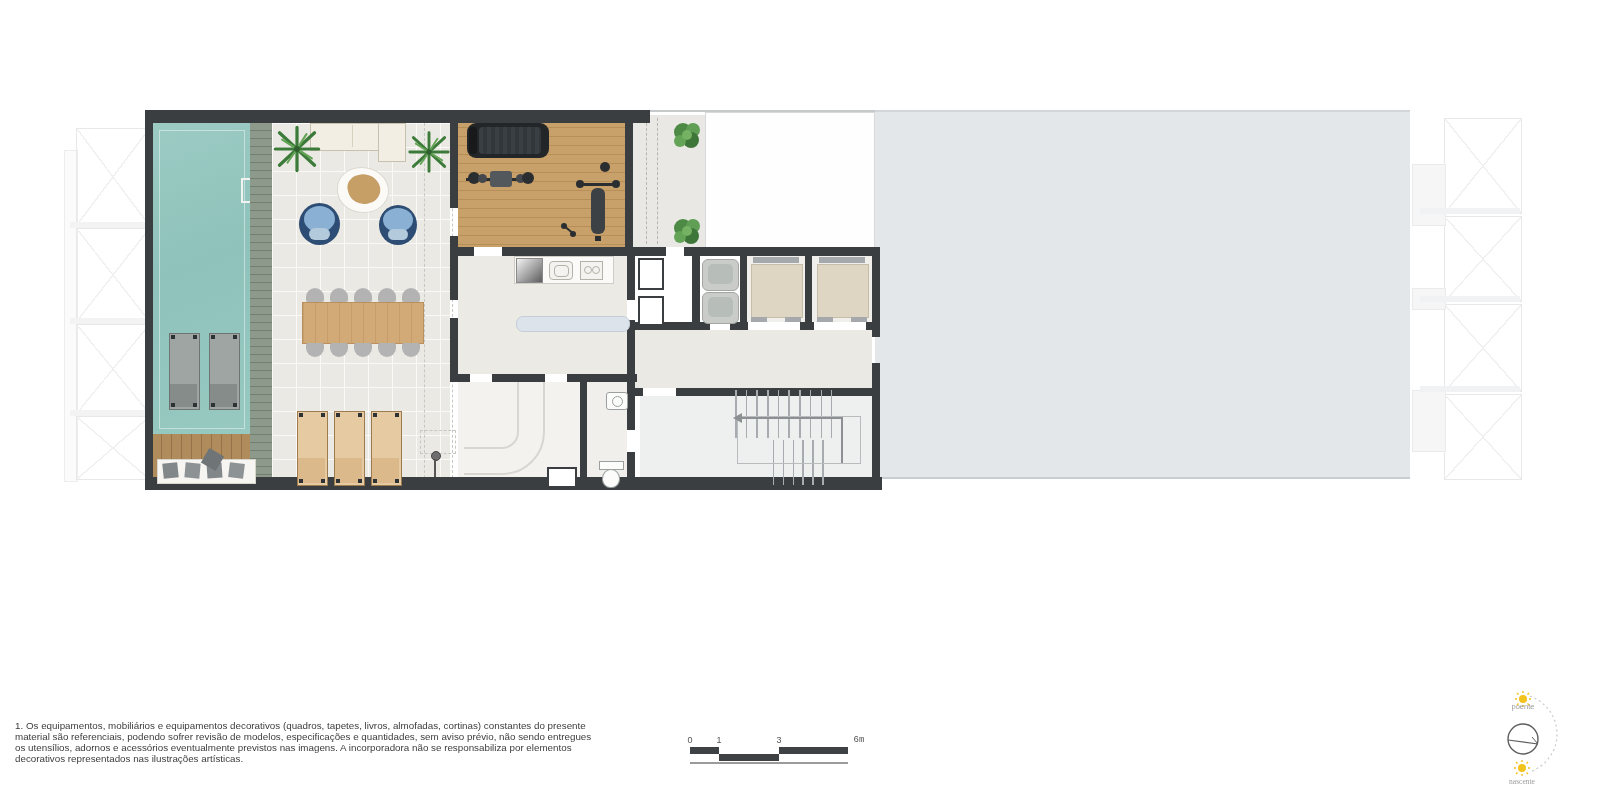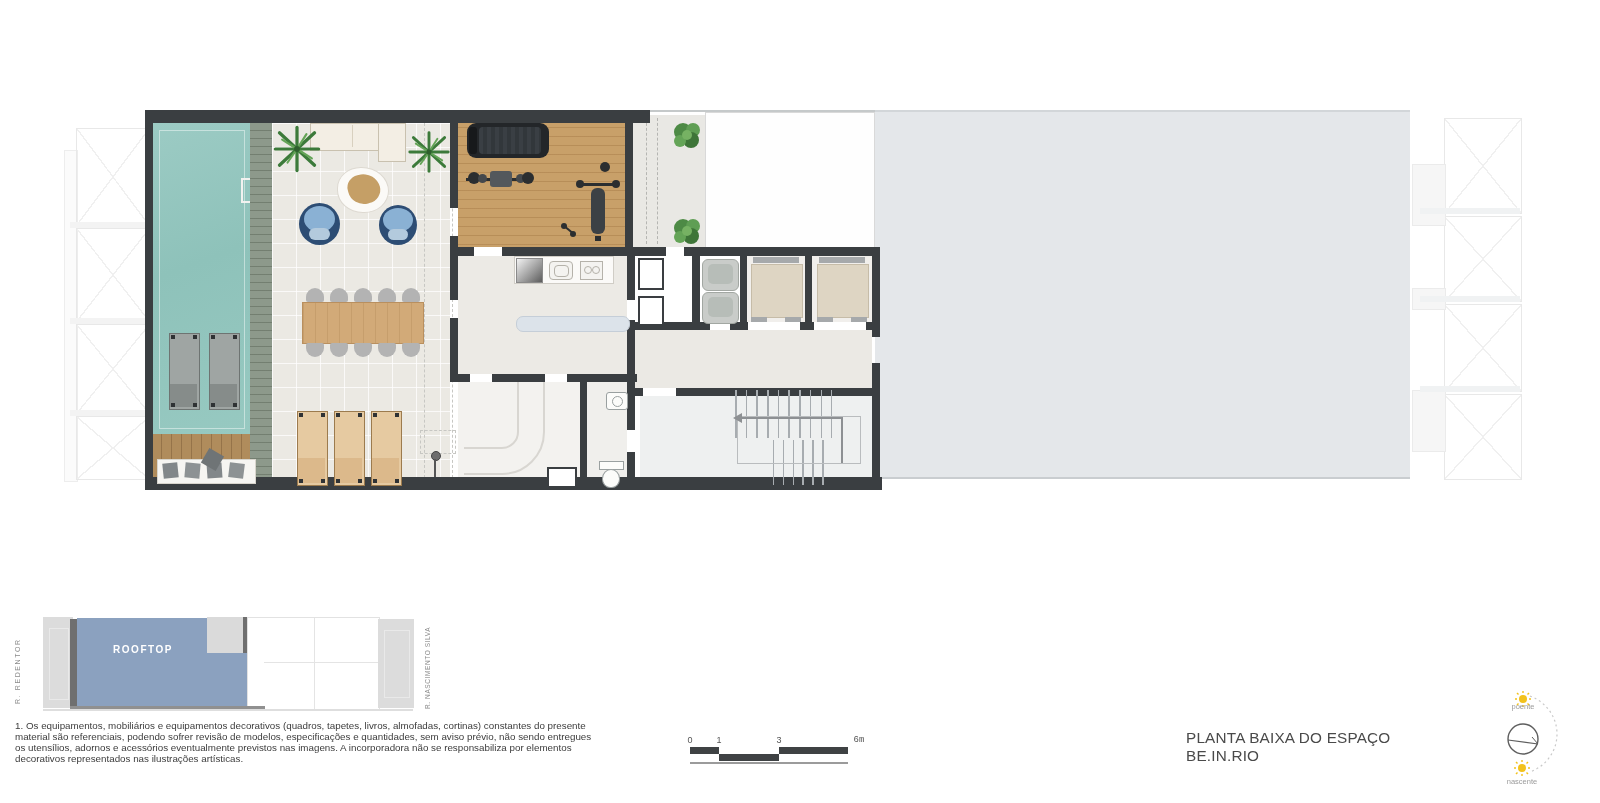--- a/index.html
+++ b/index.html
@@ -296,59 +296,36 @@
     </div>
 
     <div class="d" style="left:735px;top:390px;width:97px;height:48px;background:repeating-linear-gradient(90deg,#a7acb0 0 1.5px, transparent 1.5px 10.7px);"></div>
     <div class="d" style="left:773px;top:440px;width:59px;height:45px;background:repeating-linear-gradient(90deg,#a7acb0 0 1.5px, transparent 1.5px 9.8px);"></div>
     <div class="d" style="left:737px;top:416px;width:122px;height:46px;border:1px solid #b9bcbe;"></div>
     <div class="d" style="left:741px;top:417px;width:102px;height:2px;background:#8d9093;"></div>
     <div class="d" style="left:841px;top:417px;width:2px;height:46px;background:#8d9093;"></div>
     <div class="d" style="left:733px;top:413px;width:0;height:0;border-top:5px solid transparent;border-bottom:5px solid transparent;border-right:9px solid #8d9093;"></div>
   </div>
 
-  <div class="d" style="left:0;top:585px;width:460px;height:135px;">
-    <div class="vlabel" style="left:14px;top:38px;height:96px;font-size:7px;letter-spacing:1.6px;">R. REDENTOR</div>
-    <div class="d" style="left:43px;top:32px;width:30px;height:91px;background:#dcdcdc;">
-      <div class="d" style="left:6px;top:11px;width:18px;height:70px;border:1px solid #e9e9e9;"></div>
-    </div>
-    <div class="d" style="left:70px;top:34px;width:7px;height:88px;background:#6f6f6f;"></div>
-    <div class="d" style="left:77px;top:32px;width:186px;height:92px;background:#8ba1bf;
-      clip-path:polygon(0 1px,130px 1px,130px 35px,170px 35px,170px 50px,185px 50px,185px 66px,178px 66px,178px 80px,171px 80px,171px 91px,0 91px);"></div>
-    <div class="lbl" style="left:103px;top:59px;width:80px;text-align:center;color:#fff;font-size:10px;font-weight:bold;letter-spacing:1.5px;">ROOFTOP</div>
-    <div class="d xpat" style="left:207px;top:32px;width:40px;height:36px;background:#dadada;color:#c2c2c2;"></div>
-    <div class="d" style="left:243px;top:32px;width:4px;height:36px;background:#6f6f6f;"></div>
-    <div class="d" style="left:247px;top:32px;width:131px;height:92px;background:#fff;border:1px solid #e2e2e2;">
-      <div class="d" style="left:66px;top:0;width:1px;height:92px;background:#e4e4e4;"></div>
-      <div class="d" style="left:16px;top:44px;width:115px;height:1px;background:#e4e4e4;"></div>
-    </div>
-    <div class="d" style="left:378px;top:34px;width:36px;height:89px;background:#dcdcdc;">
-      <div class="d" style="left:6px;top:11px;width:24px;height:66px;border:1px solid #e9e9e9;"></div>
-    </div>
-    <div class="d" style="left:70px;top:121px;width:195px;height:5px;background:#909090;"></div>
-    <div class="d" style="left:43px;top:124px;width:370px;height:2px;background:#dedede;"></div>
-    <div class="vlabel" style="left:424px;top:30px;height:105px;font-size:6.5px;letter-spacing:0.6px;">R. NASCIMENTO SILVA</div>
-  </div>
 
   <div class="d" style="left:15px;top:721px;width:588px;font-size:9.8px;line-height:1.12;color:#3c3c3c;">
     <p>1. Os equipamentos, mobiliários e equipamentos decorativos (quadros, tapetes, livros, almofadas, cortinas) constantes do presente material são referenciais, podendo sofrer revisão de modelos, especificações e quantidades, sem aviso prévio, não sendo entregues os utensílios, adornos e acessórios eventualmente previstos nas imagens. A incorporadora não se responsabiliza por elementos decorativos representados nas ilustrações artísticas.</p>
   </div>
 
   <div class="d" style="left:670px;top:730px;width:200px;height:40px;">
     <span class="tick" style="left:15px;top:5px;width:10px;">0</span>
     <span class="tick" style="left:44px;top:5px;width:10px;">1</span>
     <span class="tick" style="left:104px;top:5px;width:10px;">3</span>
     <span class="tick" style="left:180px;top:5px;width:18px;font-family:Liberation Mono, monospace;">6m</span>
     <div class="d" style="left:20px;top:17px;width:29px;height:7px;background:#3f4244;"></div>
     <div class="d" style="left:49px;top:24px;width:60px;height:7px;background:#3f4244;"></div>
     <div class="d" style="left:109px;top:17px;width:69px;height:7px;background:#3f4244;"></div>
     <div class="d" style="left:20px;top:32px;width:158px;height:2px;background:#9b9b9b;"></div>
   </div>
 
-  <div class="lbl" style="left:1186px;top:729px;width:268px;font-size:15.3px;letter-spacing:0.2px;">PLANTA BAIXA DO ESPAÇO BE.IN.RIO</div>
 
   <div class="d" style="left:1460px;top:680px;width:140px;height:120px;">
     <svg class="d" style="left:10px;top:2px;" width="110" height="112" viewBox="0 0 110 112">
       <path d="M60,14 C96,28 96,76 60,90" fill="none" stroke="#c9c9c9" stroke-width="1.2" stroke-dasharray="2,3"></path>
       <g stroke="#f2c21d" stroke-width="1.4">
         <circle cx="53" cy="17" r="4" fill="#f2c21d" stroke="none"></circle>
         <line x1="53" y1="9" x2="53" y2="11"></line>
           <line x1="53" y1="23" x2="53" y2="25"></line>
         <line x1="45" y1="17" x2="47" y2="17"></line>
           <line x1="59" y1="17" x2="61" y2="17"></line>
@@ -366,16 +343,16 @@
           <line x1="52" y1="92" x2="52" y2="94"></line>
         <line x1="44" y1="86" x2="46" y2="86"></line>
           <line x1="58" y1="86" x2="60" y2="86"></line>
         <line x1="46" y1="80" x2="47.5" y2="81.5"></line>
           <line x1="56.5" y1="90.5" x2="58" y2="92"></line>
         <line x1="46" y1="92" x2="47.5" y2="90.5"></line>
           <line x1="56.5" y1="81.5" x2="58" y2="80"></line>
       </g>
     </svg>
     <div class="sunlbl" style="left:37px;top:22px;width:52px;">poente</div>
-    <div class="sunlbl" style="left:33px;top:97px;width:58px;">nascente</div>
+    <div class="sunlbl" style="left:33px;top:97px;width:58px;font-family:Liberation Serif, serif;">nascente</div>
   </div>
 
 </div>
 
 </body></html>

